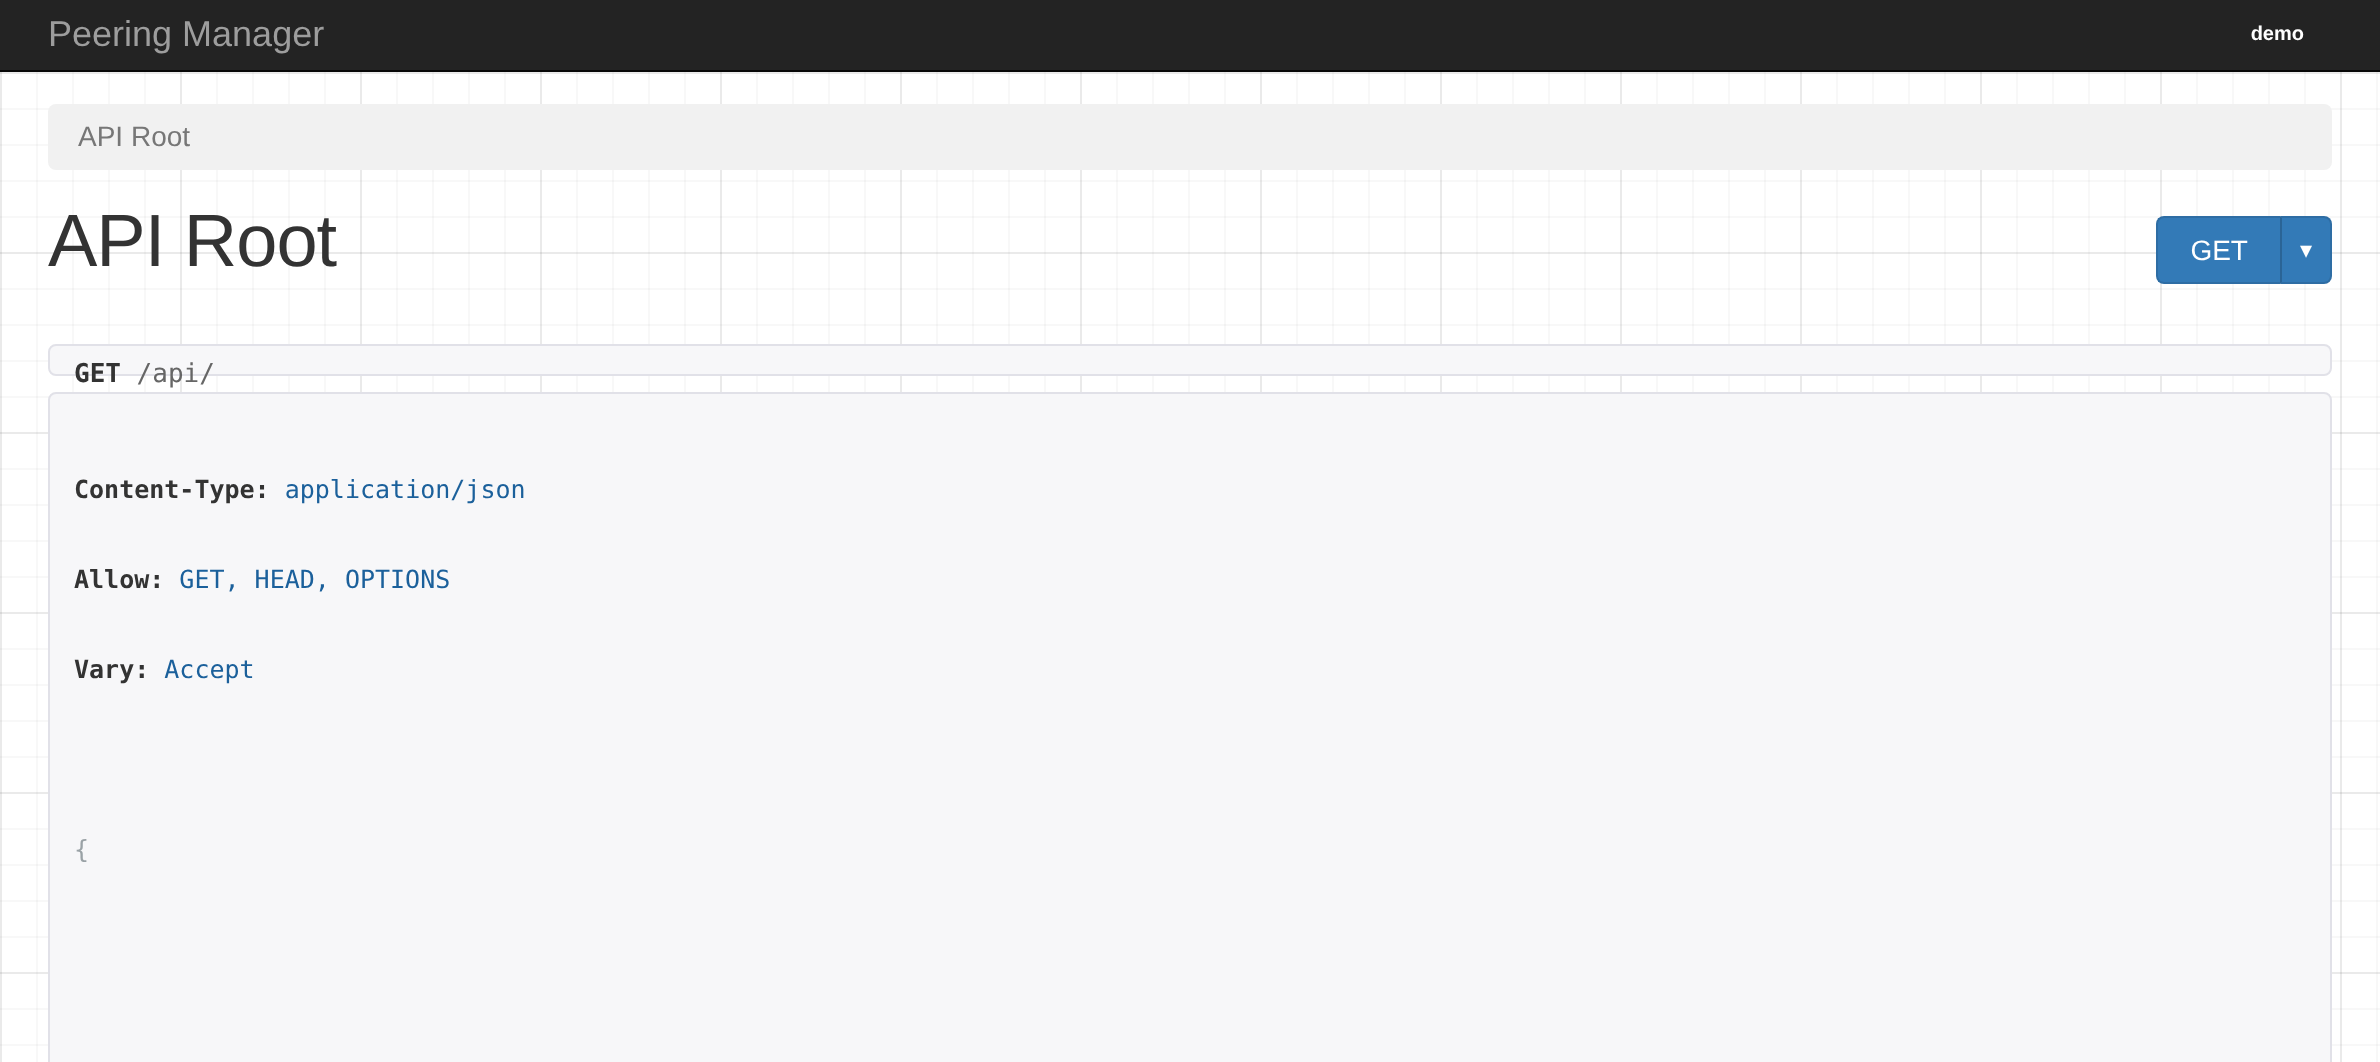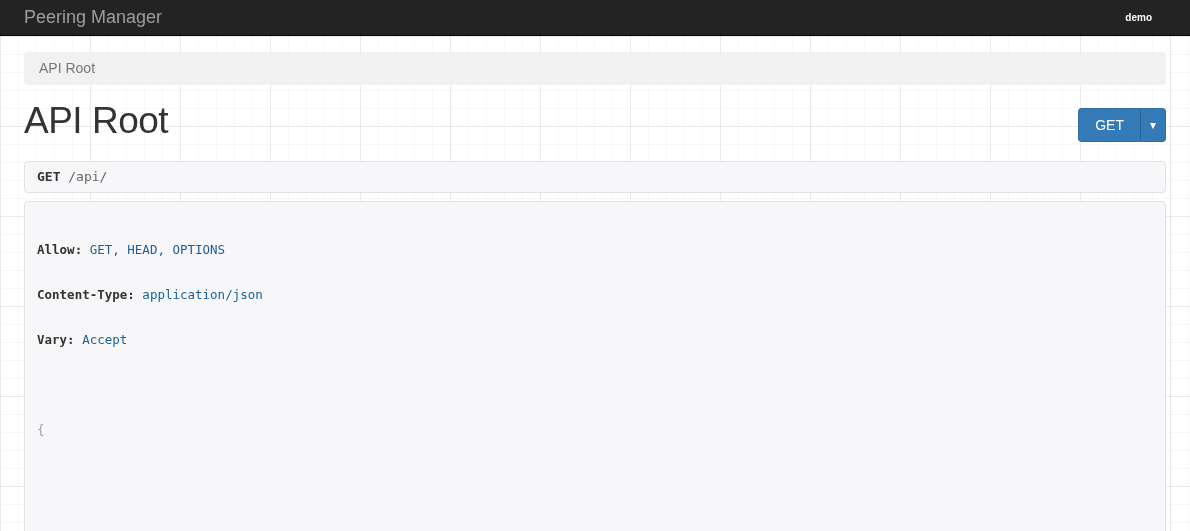--- a/index.html
+++ b/index.html
@@ -40,21 +40,21 @@
   .btn-group { display: flex; margin-top: 7px; }
   .btn { background: #337ab7; color: #fff; font-size: 14px; border: 1px solid #2e6da4;
     cursor: pointer; font-family: inherit; line-height: 20px; }
   .btn-main { padding: 6px 16px; border-radius: 4px 0 0 4px; border-right: none; }
   .btn-caret { padding: 6px 9px; border-radius: 0 4px 4px 0;
     border-left: 1px solid #2a6496; display: flex; align-items: center; }
   .caret-glyph { font-size: 12px; line-height: 12px; color: #fff; }
 
   
   .codebox { background: #f7f7f9; border: 1px solid #e1e1e8; border-radius: 4px; }
-  .request-bar { margin-top: 12px; padding: 7px 12px; height: 32px;
+  .request-bar { margin-top: 23px; padding: 7px 12px; height: 16px;
     font-family: "DejaVu Sans Mono", "Liberation Mono", monospace; font-size: 13px;
     line-height: 16px; color: #333; }
   .req-method { font-weight: 700; color: #333; }
   .req-path { color: #666; padding-left: 1ch; }
 
   .response-panel { margin-top: 8px; padding: 10px 12px 10px 12px; }
   .code { font-family: "DejaVu Sans Mono", "Liberation Mono", monospace;
     font-size: 12.5px; line-height: 15px; color: #333; white-space: pre; }
   .code-line { min-height: 15px; }
   .hdr-name { font-weight: 700; color: #333; }
@@ -84,22 +84,22 @@
         </button>
     </div>
   </div>
 
   <div class="codebox request-bar">
     <span class="req-method">GET</span><span class="req-path">/api/</span>
   </div>
 
   <div class="codebox response-panel">
     <div class="code">
+      <div class="code-line"><span class="hdr-name">Content-Type:</span><span class="hdr-value">application/json</span></div>
       <div class="code-line"><span class="hdr-name">Allow:</span><span class="hdr-value">GET, HEAD, OPTIONS</span></div>
-      <div class="code-line"><span class="hdr-name">Content-Type:</span><span class="hdr-value">application/json</span></div>
       <div class="code-line"><span class="hdr-name">Vary:</span><span class="hdr-value">Accept</span></div>
       <div class="code-line"></div>
       <div class="code-line"><span class="j-pun">{</span></div>
 
       
       
       
       
       
       

